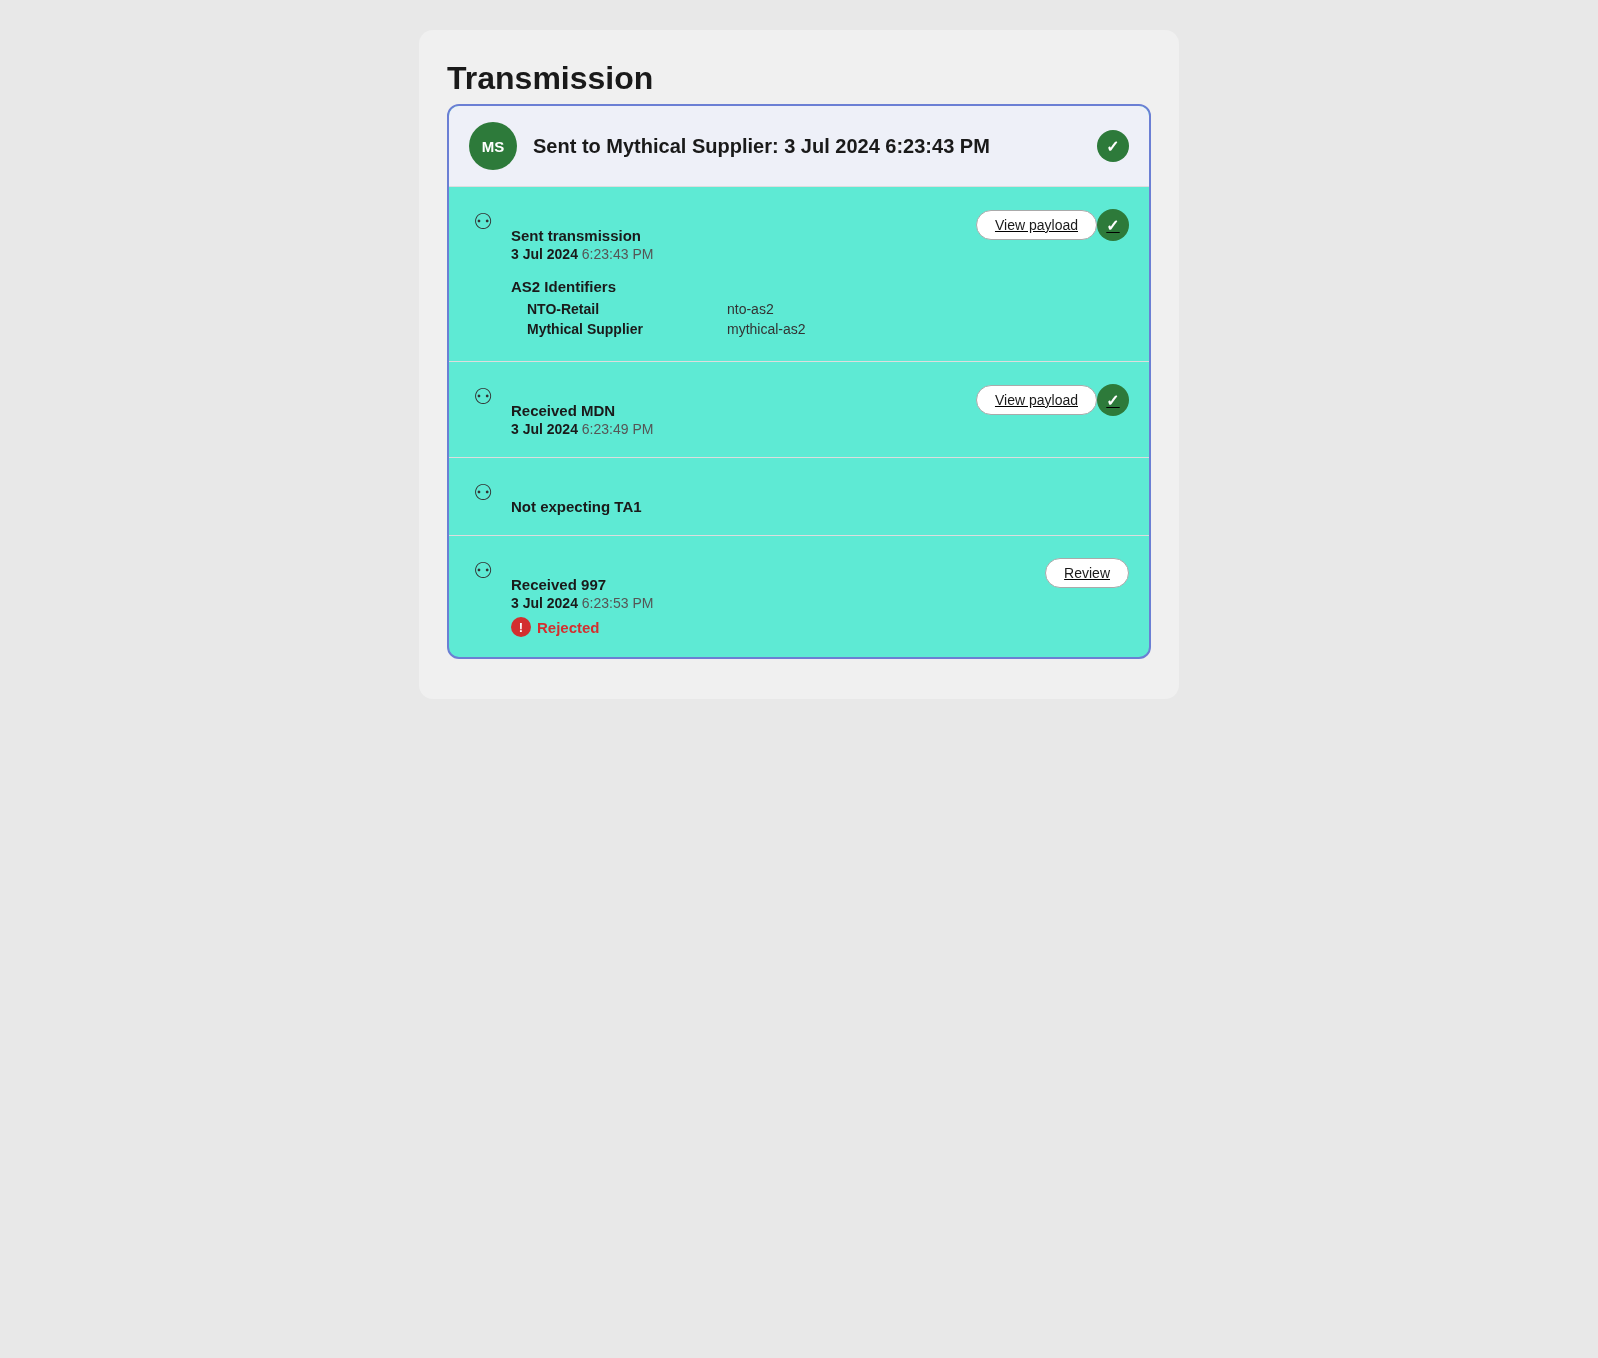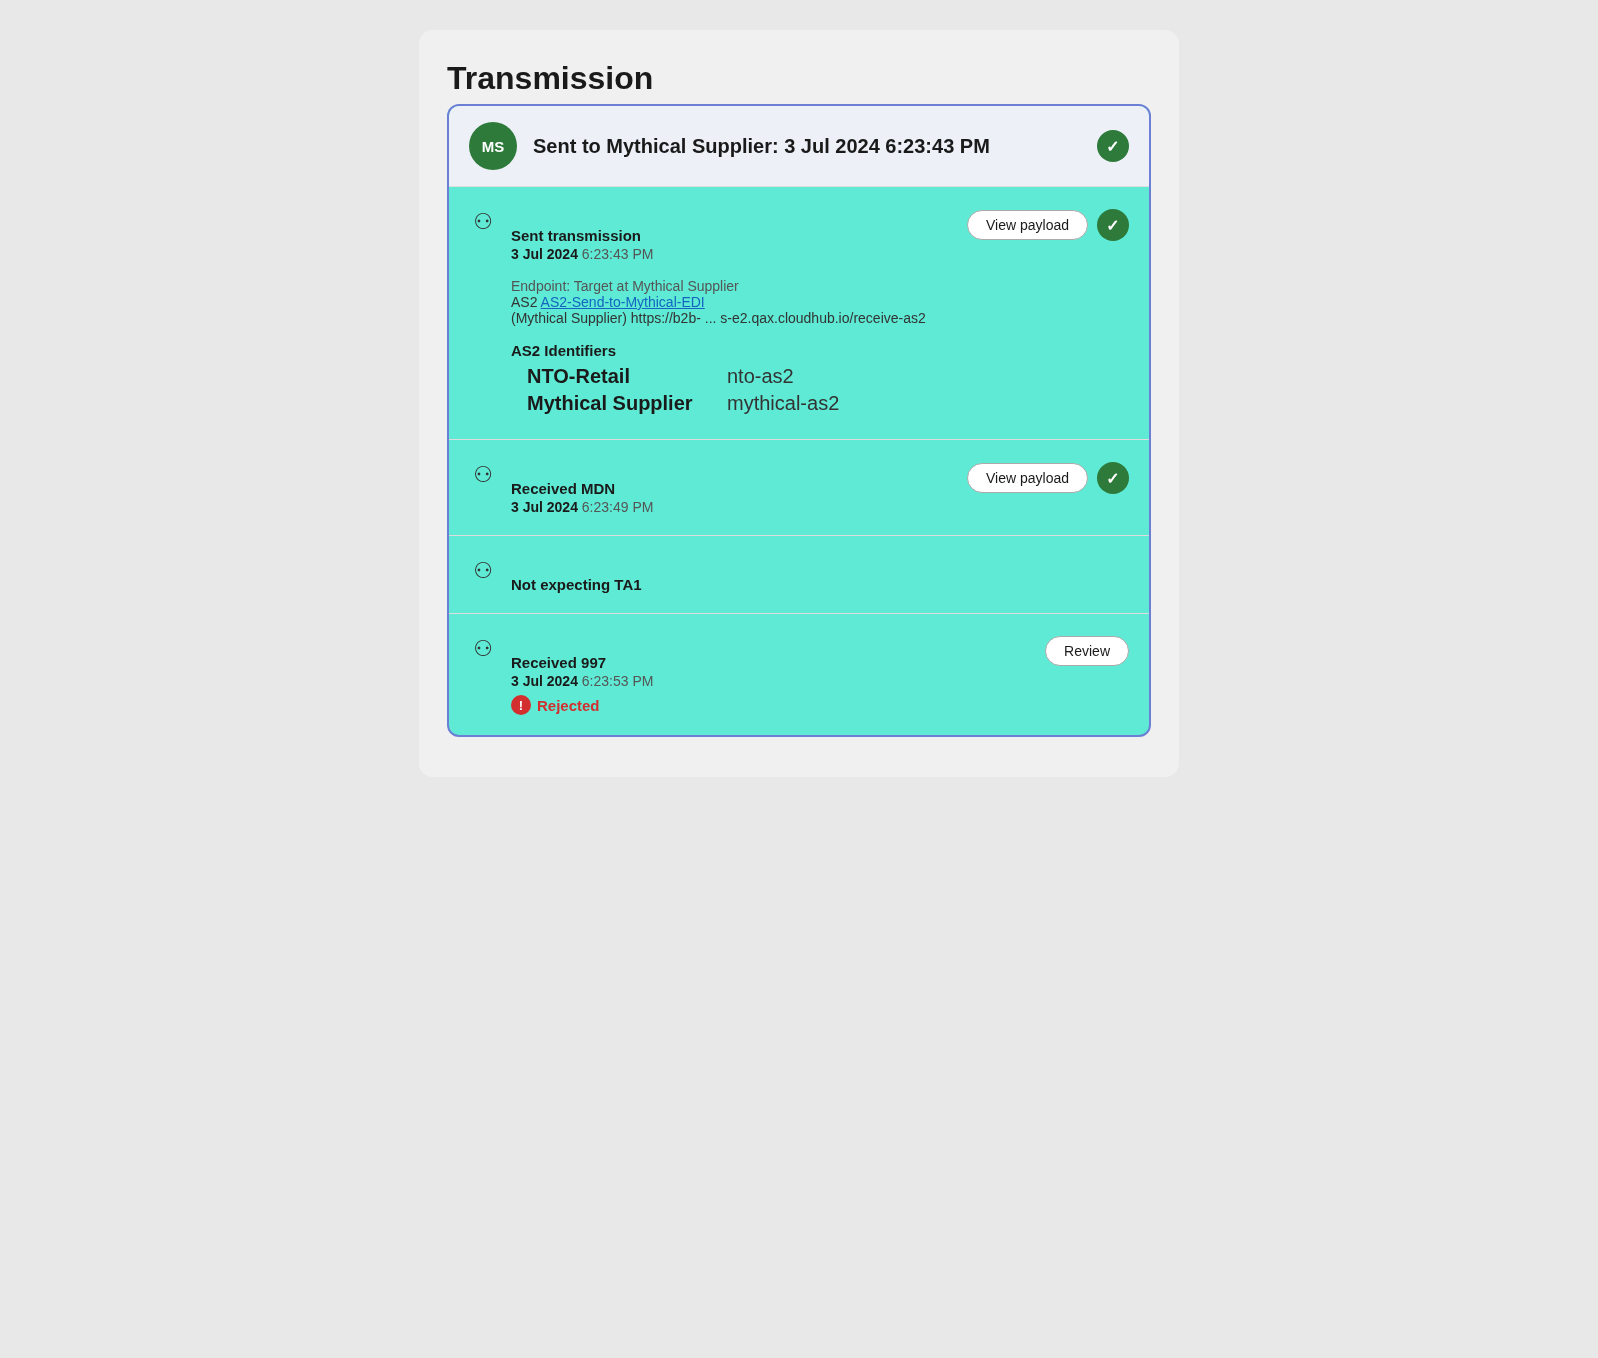--- a/index.html
+++ b/index.html
@@ -104,23 +104,24 @@
       color: #555;
       margin-top: 2px;
     }
     .section-subtitle .date-bold {
       font-weight: 700;
       color: #1a1a1a;
     }
     .section-actions {
       display: flex;
       align-items: center;
-      gap: 9px;
+      gap: 0;
       flex-shrink: 0;
       margin-top: 2px;
+      text-decoration: underline;
     }
     .btn-outline {
       border: 1.5px solid #aaa;
       background: #fff;
       border-radius: 20px;
       padding: 6px 18px;
       font-size: 14px;
       color: #1a1a1a;
       cursor: pointer;
       white-space: nowrap;
@@ -145,21 +146,21 @@
     .as2-identifiers .as2-title {
       font-size: 15px;
       font-weight: 700;
       color: #1a1a1a;
       margin-bottom: 6px;
     }
     .as2-row {
       display: flex;
       align-items: center;
       gap: 0;
-      font-size: 20px;
+      font-size: 14px;
       margin-bottom: 4px;
       padding-left: 16px;
     }
     .as2-row .as2-label {
       font-weight: 700;
       color: #1a1a1a;
       width: 200px;
       flex-shrink: 0;
     }
     .as2-row .as2-value {
@@ -209,29 +210,20 @@
       <div class="section-icon">⚇</div>
       <div class="section-content">
         <div class="section-title">
           <span>Sent transmission</span>
         </div>
         <div class="section-subtitle">
           <span class="date-bold">3 Jul 2024</span>
           <span>6:23:43 PM</span>
         </div>
 
-        <div class="endpoint-block">
-          <div class="endpoint-label">Endpoint: Target at Mythical Supplier</div>
-          <div>
-            <span>AS2</span>
-            <span> </span>
-            <a class="link-text">AS2-Send-to-Mythical-EDI</a>
-          </div>
-          <div>(Mythical Supplier) https://b2b- ... s-e2.qax.cloudhub.io/receive-as2</div>
-        </div>
 
         <div class="as2-identifiers">
           <div class="as2-title">AS2 Identifiers</div>
           <div class="as2-row">
             <span class="as2-label">NTO-Retail</span>
             <span class="as2-value">nto-as2</span>
           </div>
           <div class="as2-row">
             <span class="as2-label">Mythical Supplier</span>
             <span class="as2-value">mythical-as2</span>

